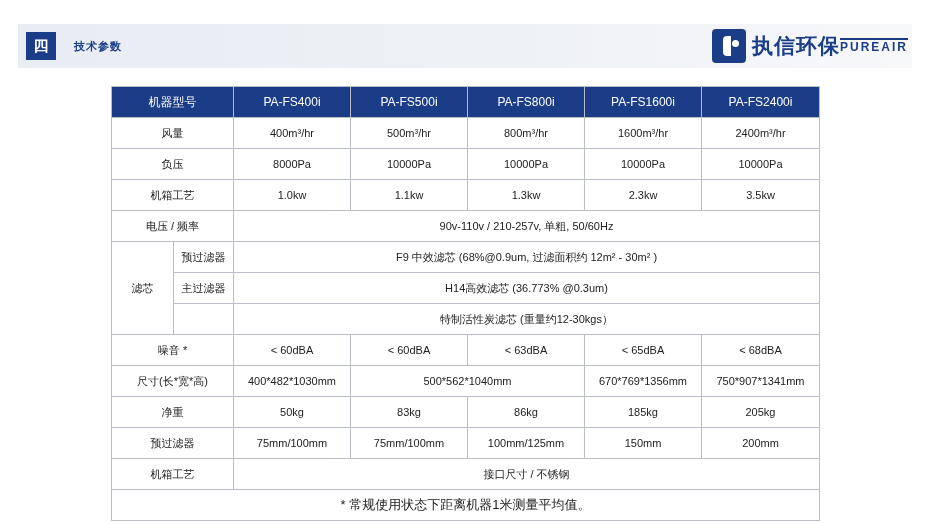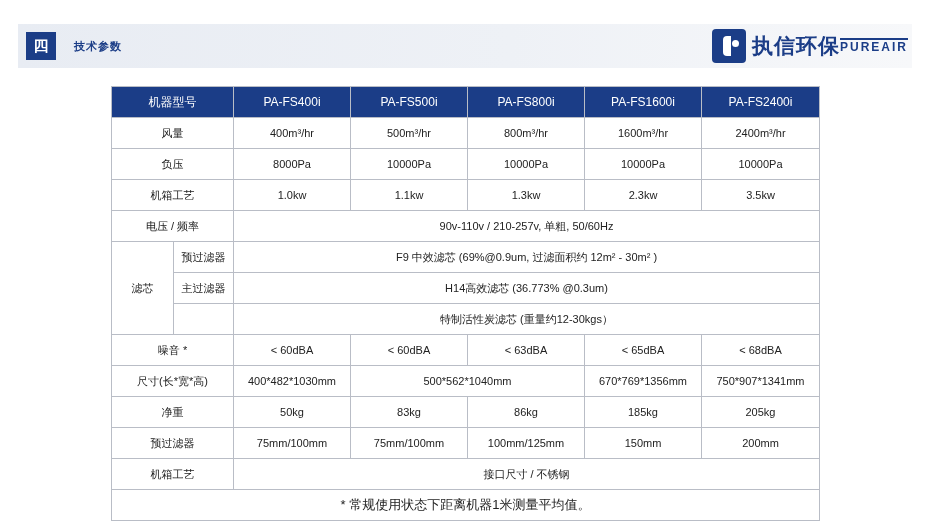--- a/index.html
+++ b/index.html
@@ -238,21 +238,21 @@
       </tr>
 
       <tr>
         <td colspan="2" class="rowlabel tall">电压 / 频率</td>
         <td colspan="5" class="tall carbon-cell" style="text-align:center">90v-110v / 210-257v, 单粗, 50/60Hz</td>
       </tr>
 
       <tr>
         <td rowspan="3" class="rowlabel">滤芯</td>
         <td class="rowlabel tall">预过滤器</td>
-        <td colspan="5" class="tall">F9 中效滤芯 (69%@0.9um, 过滤面积约 12m² - 30m² )</td>
+        <td colspan="5" class="tall">F9 中效滤芯 (68%@0.9um, 过滤面积约 12m² - 30m² )</td>
       </tr>
 
       <tr>
         <td class="rowlabel tall">主过滤器</td>
         <td colspan="5" class="tall">H14高效滤芯 (36.773% @0.3um)</td>
       </tr>
 
       <tr>
         <td></td>
         <td colspan="5">特制活性炭滤芯 (重量约12-30kgs）</td>

